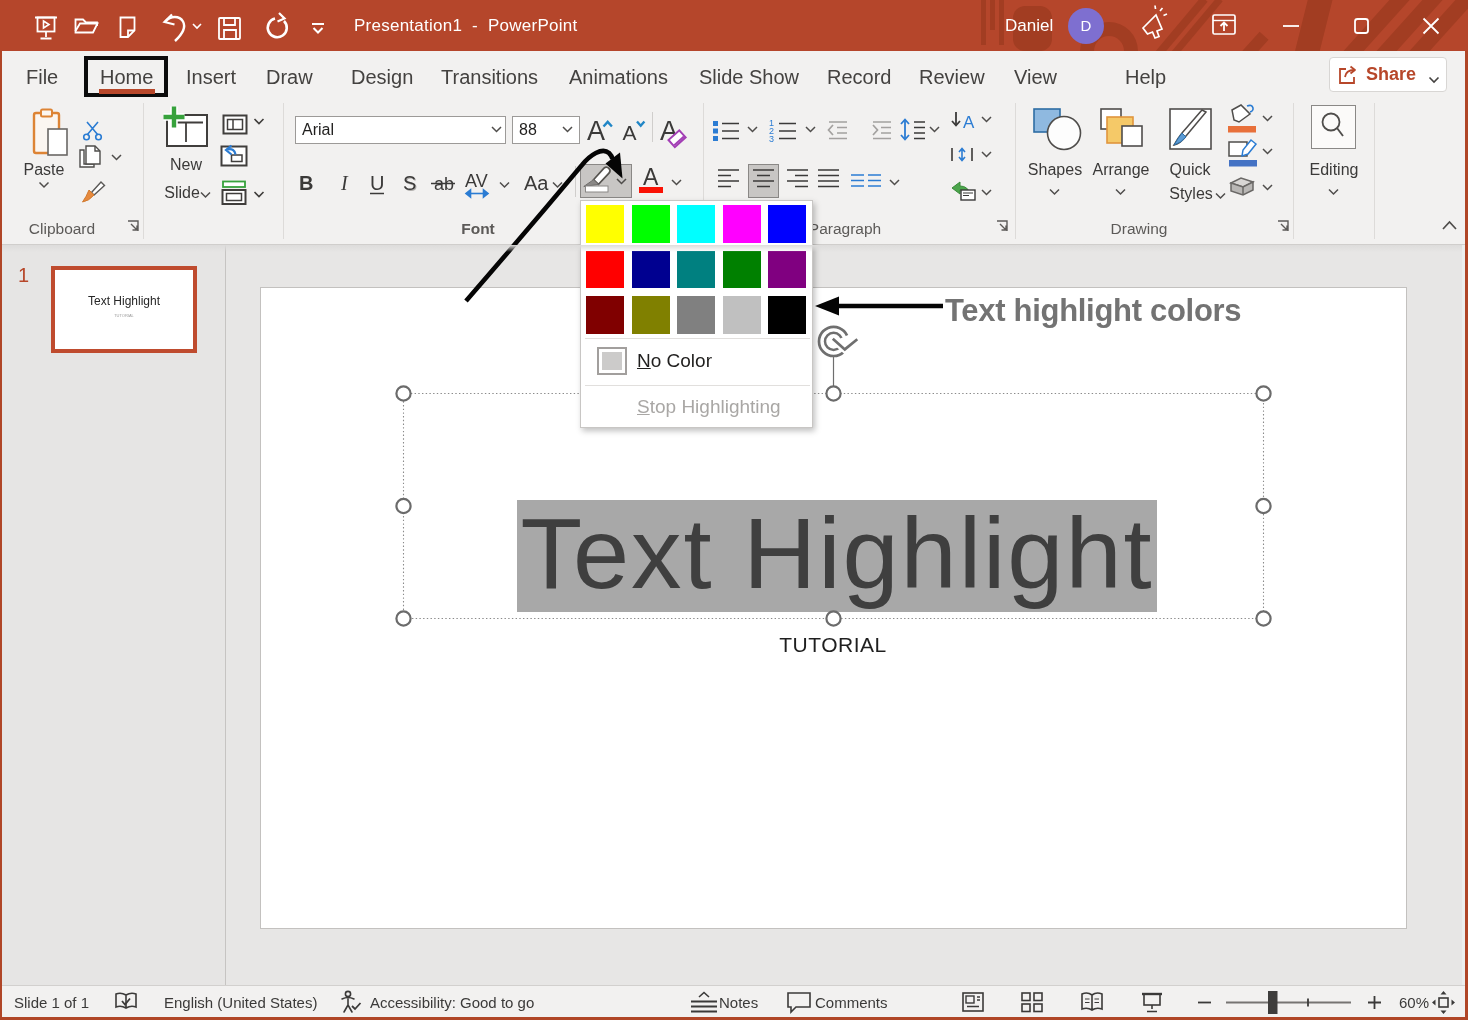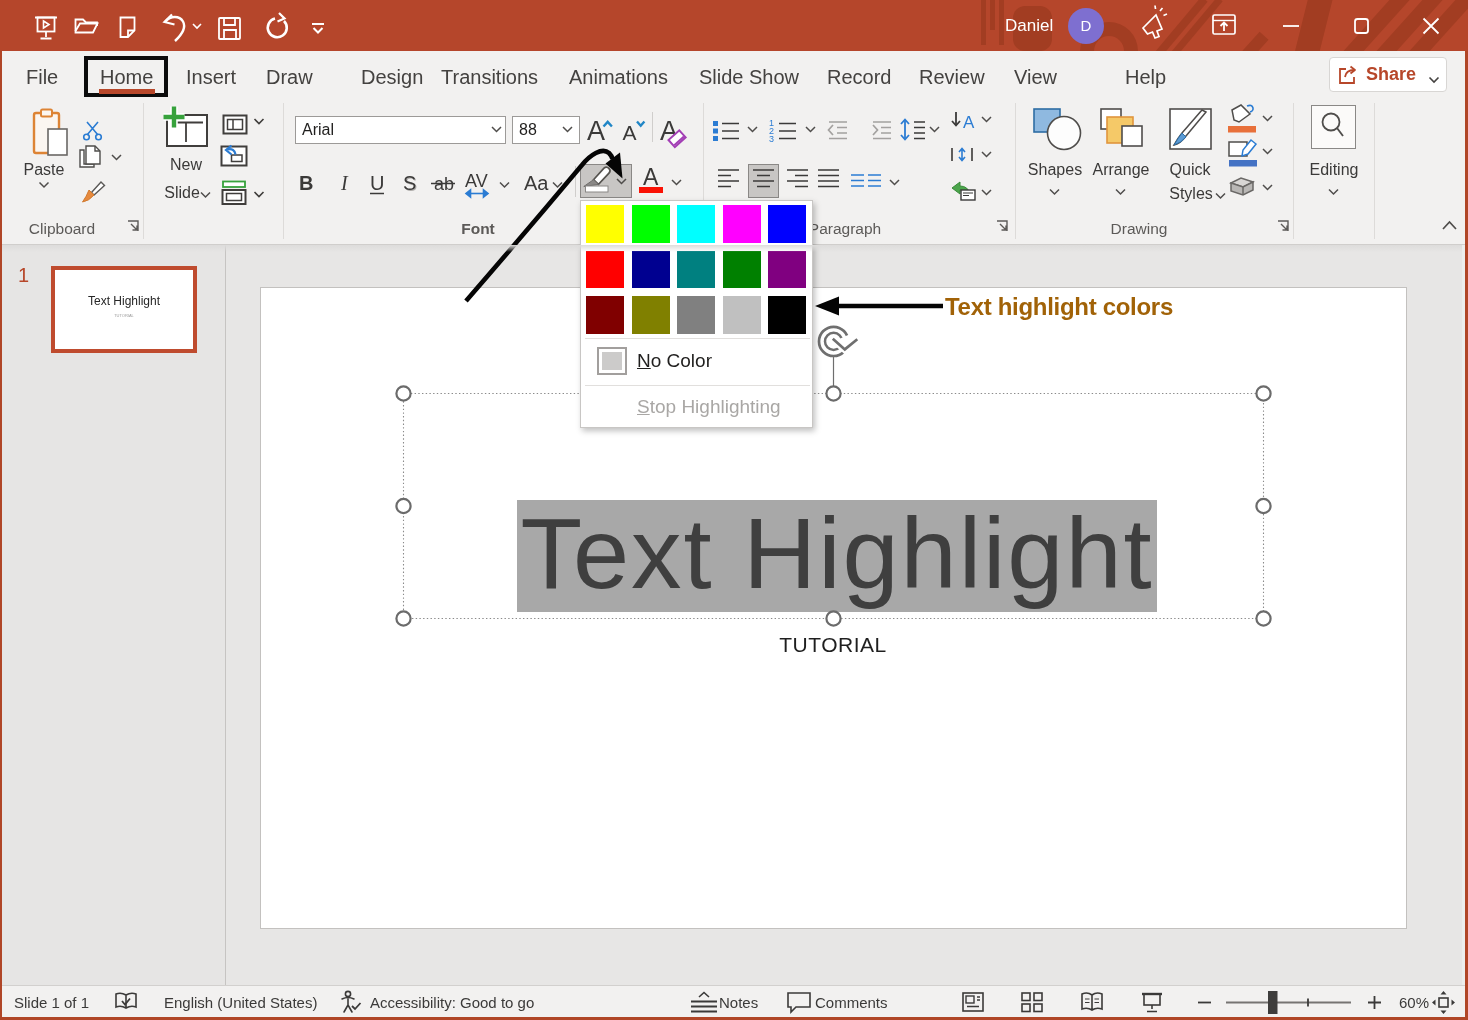--- a/index.html
+++ b/index.html
@@ -70,20 +70,21 @@
         <rect x="219" y="18" width="21" height="21" rx="1"></rect>
         <path d="M224 18 v7 h11 v-7 M224 39 v-9 h12 v9"></path>
 
         <path d="M284 21 a 9.5 9.5 0 1 1 -9 -2.5" stroke-width="2.6" fill="none"></path>
         <path d="M279 13 l5.5 5.5 -7 3" stroke-width="2.2" fill="none"></path>
 
         <path d="M312 24 h12" stroke-width="2"></path>
         <path d="M313.5 28 l4.5 4.5 4.5 -4.5" stroke-width="2" fill="none"></path>
       </svg>
     </div>
+    <div class="ttext abs" style="left:354px;top:0;line-height:51px;letter-spacing:0.25px;">Presentation1&nbsp;&nbsp;-&nbsp;&nbsp;PowerPoint</div>
     <div class="ttext abs" style="left:1005px;top:0;line-height:51px;">Daniel</div>
     <div class="abs" style="left:1068px;top:8px;width:36px;height:36px;border-radius:50%;background:#7e6fd0;color:#fff;font-size:15px;text-align:center;line-height:36px;">D</div>
     <div id="tbicons" class="abs" style="left:1130px;top:0;width:338px;height:51px;">
       <svg width="338" height="51" viewBox="0 0 338 51" fill="none" stroke="#ffffff" stroke-width="1.7">
 
         <g transform="translate(10,12)">
           <path d="M3 16 L16 3 l6 14 -5 2 2 5.5 -4 1.5 -2.5 -6 -5 2 z" fill="none" stroke-width="1.7"></path>
           <path d="M20 -1 l2.5 -3 M23.5 3.5 l3.5 -1.5 M15.5 -3 l-0.5 -3.5" stroke-width="1.7"></path>
         </g>
 
@@ -100,21 +101,21 @@
         <path d="M293.5 18.5 l15 15 M308.5 18.5 l-15 15" stroke-width="1.8"></path>
       </svg>
     </div>
   </div>
 
   <div id="tabrow" class="abs">
     <span class="tab" style="left:26px;">File</span>
     <span class="tab" style="left:100px;">Home</span>
     <span class="tab" style="left:186px;">Insert</span>
     <span class="tab" style="left:266px;">Draw</span>
-    <span class="tab" style="left:361px;text-align:center;">Design</span>
+    <span class="tab" style="left:351px;text-align:center;">Design</span>
     <span class="tab" style="left:441px;">Transitions</span>
     <span class="tab" style="left:569px;">Animations</span>
     <span class="tab" style="left:699px;">Slide Show</span>
     <span class="tab" style="left:827px;text-align:center;">Record</span>
     <span class="tab" style="left:919px;">Review</span>
     <span class="tab" style="left:1014px;">View</span>
     <span class="tab" style="left:1125px;">Help</span>
     <div class="abs" style="left:84px;top:5px;width:84px;height:41px;border:4px solid #0c0c0c;"></div>
     <div class="abs" style="left:99px;top:38px;width:56px;height:5px;background:#b7472a;"></div>
     <div class="abs" style="left:1329px;top:6px;width:118px;height:35px;background:#fff;border:1px solid #d8d6d4;border-radius:4px;"></div>
@@ -394,21 +395,21 @@
       <div class="abs" style="left:96px;top:95px;width:38px;height:37.5px;background:#808080;"></div>
       <div class="abs" style="left:141.5px;top:95px;width:38px;height:37.5px;background:#c0c0c0;"></div>
       <div class="abs" style="left:187px;top:95px;width:38px;height:37.5px;background:#000000;"></div>
       <div class="abs" style="left:4px;top:137px;width:225px;height:1px;background:#e1dfdd;"></div>
       <div class="abs" style="left:15.5px;top:145.5px;width:30px;height:28px;background:#cccbca;border:2px solid #a29f9d;box-shadow:inset 0 0 0 3px #ffffff;"></div>
       <div class="abs" style="left:56px;top:149px;font-size:19px;color:#201f1e;"><span style="text-decoration:underline;">N</span>o Color</div>
       <div class="abs" style="left:4px;top:183.5px;width:225px;height:1px;background:#e1dfdd;"></div>
       <div class="abs" style="left:56px;top:195px;font-size:19px;color:#a9a7a5;"><span style="text-decoration:underline;">S</span>top Highlighting</div>
     </div>
 
-    <div class="abs" style="left:945px;top:293px;font-size:24px;font-weight:bold;color:#a16207;letter-spacing:-0.3px;">Text highlight colors</div>
+    <div class="abs" style="left:945px;top:293px;font-size:31px;font-weight:bold;color:#737373;letter-spacing:-0.3px;">Text highlight colors</div>
     <svg class="abs" style="left:0;top:0;" width="1468" height="1020" viewBox="0 0 1468 1020" fill="none">
       <path d="M466 301 C 518 241 556 196 582 165 C 590 155 602 147 609 153 C 611 155 612 157 612.5 159" stroke="#050505" stroke-width="4.6"></path>
       <path d="M622.5 178.5 L 605.5 163.5 L 620 152.5 Z" fill="#050505"></path>
       <path d="M838 306 H 943" stroke="#050505" stroke-width="4.4"></path>
       <path d="M815 306 L 839 296.5 L 839 315.5 Z" fill="#050505"></path>
     </svg>
   </div>
 
   <div id="statusbar" class="abs">
     <span class="sbitem" style="left:14px;">Slide 1 of 1</span>

